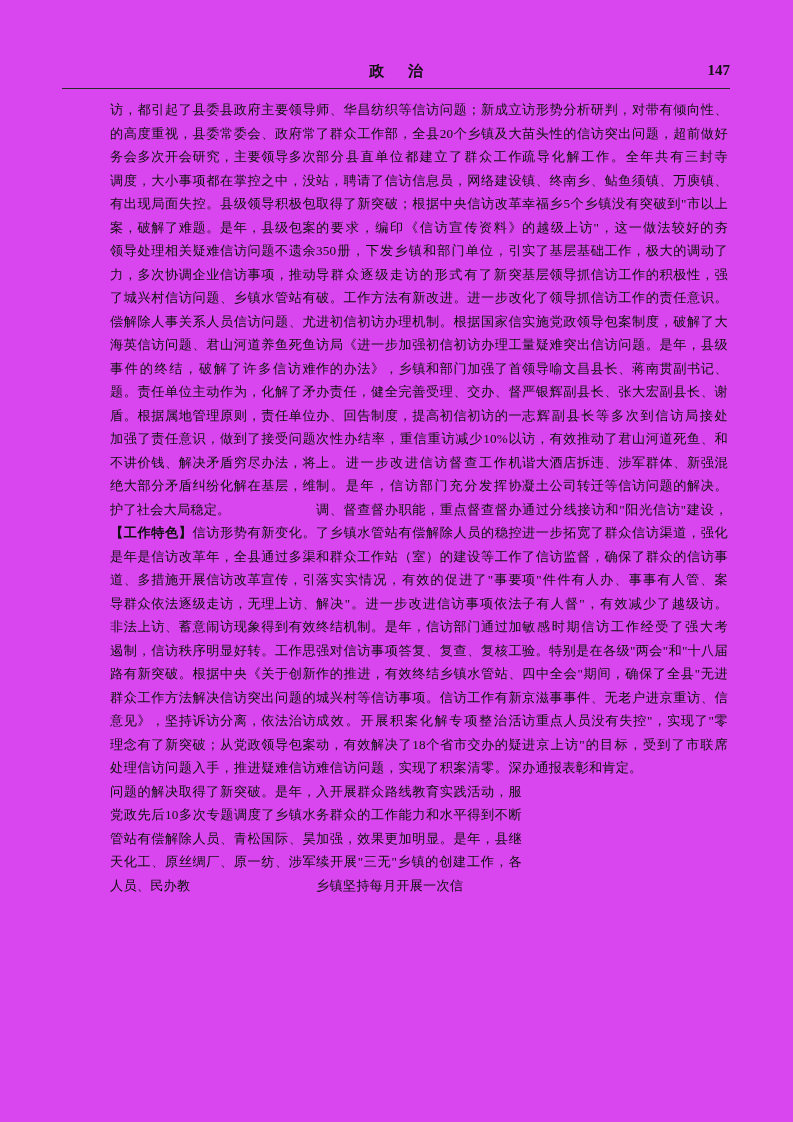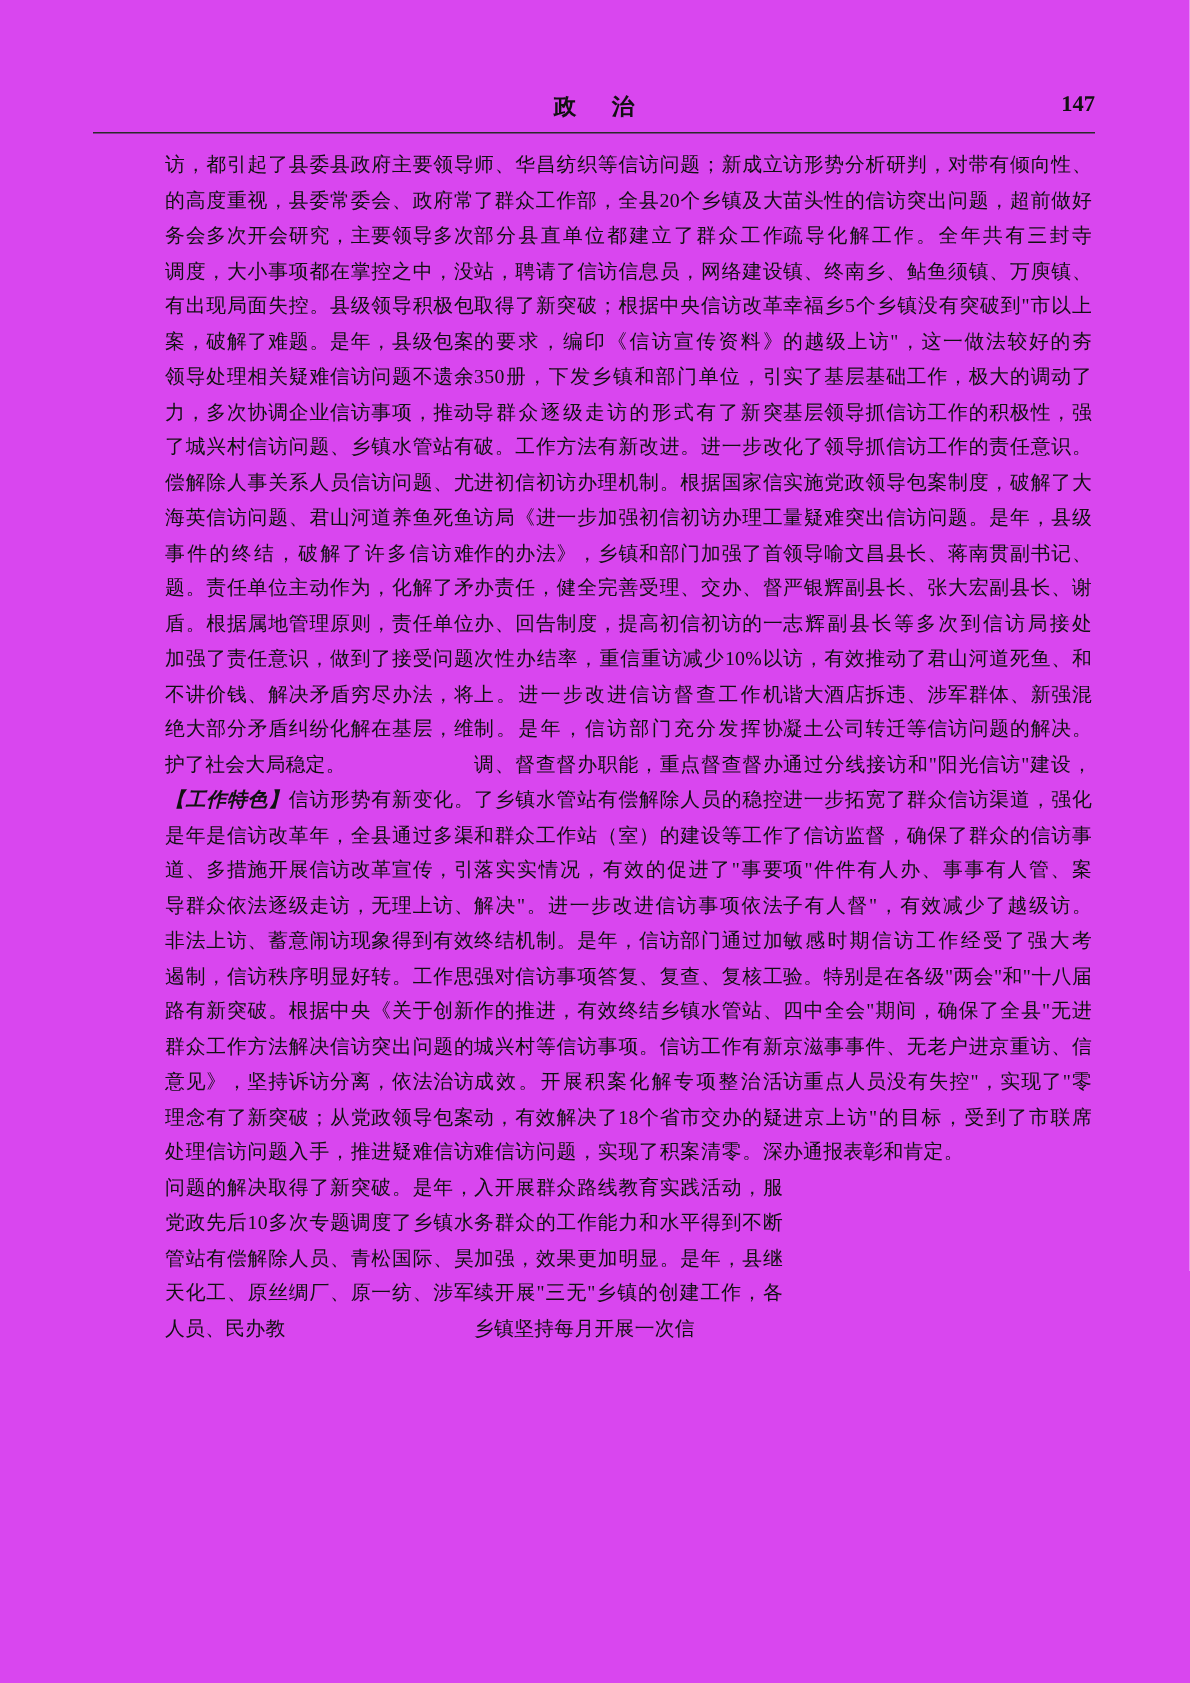--- a/index.html
+++ b/index.html
@@ -73,21 +73,20 @@
     line-height: 1.78;
     text-align: justify;
     text-justify: inter-ideograph;
     letter-spacing: 0.2px;
   }
   .col p {
     margin: 0;
   }
   .bold-lead {
     font-weight: bold;
-    font-style: italic;
   }
 </style>
 </head>
 <body>
 
 <div class="page">
 
   <div class="header">
     <div class="header-title">政  治</div>
     <div class="header-page">147</div>

